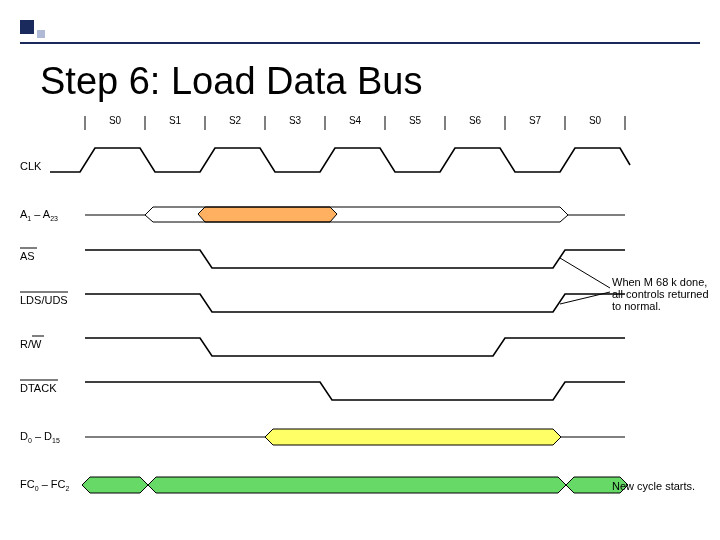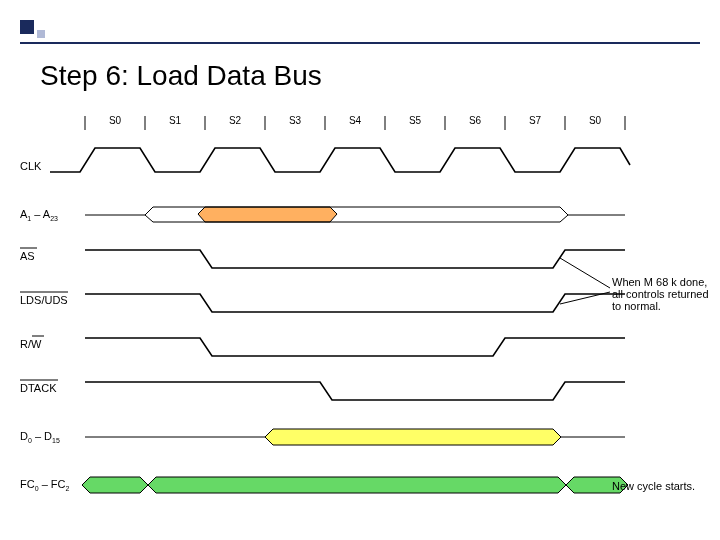--- a/index.html
+++ b/index.html
@@ -2,21 +2,21 @@
 <html><head>
 <meta charset="utf-8">
 <style>
   * { margin: 0; padding: 0; box-sizing: border-box; }
   html, body { width: 720px; height: 540px; font-family: Arial, sans-serif; background: #fff; color: #000; }
   .slide { position: relative; width: 720px; height: 540px; }
   .bullet-deco { position: absolute; left: 20px; top: 20px; }
   .sq { display:inline-block; width:14px; height:14px; background:#1a2a5c; }
   .sq2 { display:inline-block; width:8px; height:8px; background:#b0b9d6; margin-left:3px; vertical-align:bottom; }
   .hr { position:absolute; left:20px; right:20px; top:42px; height:2px; background:#1a2a5c; }
-  .title { position:absolute; left:40px; top:60px; font-size:28px; font-weight:400;text-align:center; }
+  .title { position:absolute; left:40px; top:60px; font-size:38px; font-weight:400;text-align:center; }
   .diagram { position:absolute; left:0; top:110px; width:648px; height:410px; }
   svg .thin { stroke:#000; stroke-width:1; fill:none; }
   svg .thin2 { stroke:#000; stroke-width:1.6; fill:none; }
   .statelabel { font-size:10px; text-anchor:middle; }
   .siglabel { font-size:11px; text-anchor:start; }
   .annot { font-size:11px; }
   .sub { font-size:7px; }
 </style>
 </head>
 <body>

